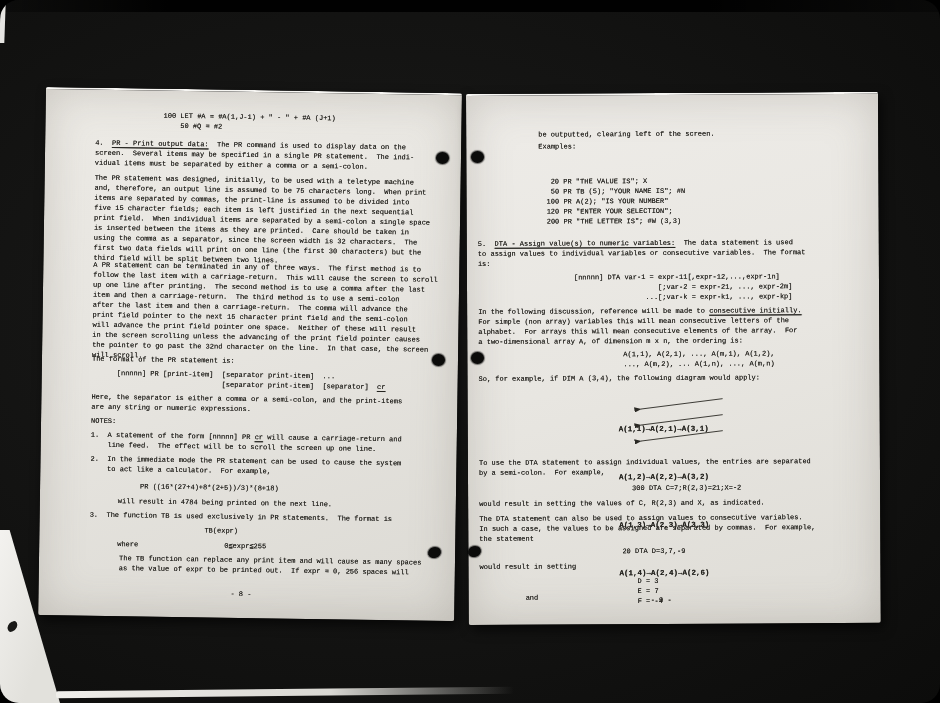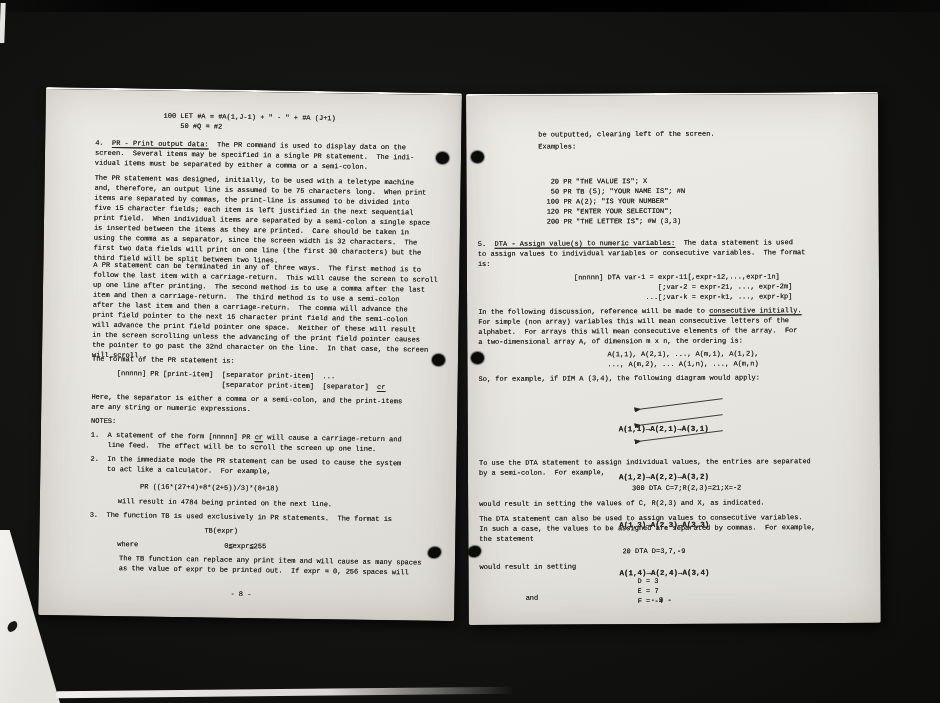--- a/index.html
+++ b/index.html
@@ -1,19 +1,20 @@
 <!DOCTYPE html>
 <html><head>
 <meta charset="utf-8">
 <style>
   html,body{margin:0;padding:0;background:#000;}
   #canvas{
     position:relative;width:940px;height:703px;overflow:hidden;
     background:radial-gradient(ellipse at 40% 45%, #1b1b1a 0%, #131312 55%, #0c0c0b 100%);
     font-family:"Liberation Mono","DejaVu Sans Mono",monospace;
+    border-radius:19px;
   }
   .topband{position:absolute;left:0;top:0;width:100%;height:12px;
     background:linear-gradient(to right, rgba(0,0,0,.25), rgba(0,0,0,.95) 18%, rgba(0,0,0,.95) 75%, rgba(0,0,0,.35));}
   .page{
     position:absolute;color:#262521;
     box-shadow:inset 0 0 45px rgba(110,105,95,.28), 3px 5px 12px rgba(0,0,0,.65);
     border-top:2px solid #f7f6f3;border-radius:2px;
   }
   #left-page{
     left:46px;top:87px;width:416px;height:526px;
@@ -132,30 +133,30 @@
 
     <pre class="blk" style="top:177px;left:107px">[nnnnn] DTA var-1 = expr-11[,expr-12,...,expr-1n]
                     [;var-2 = expr-21, ..., expr-2m]
                  ...[;var-k = expr-k1, ..., expr-kp]</pre>
 
     <pre class="blk" style="top:211px;left:11px"><span>In the following discussion, reference will be made to </span><span class="u">consecutive initially.</span><span>
 For simple (non array) variables this will mean consecutive letters of the
 alphabet.  For arrays this will mean consecutive elements of the array.  For
 a two-dimensional array A, of dimension m x n, the ordering is:</span></pre>
 
-    <pre class="blk" style="top:254px;left:140px">A(1,1), A(2,1), ..., A(m,1), A(1,2),
+    <pre class="blk" style="top:254px;left:156px">A(1,1), A(2,1), ..., A(m,1), A(1,2),
 ..., A(m,2), ... A(1,n), ..., A(m,n)</pre>
 
     <pre class="blk" style="top:278px;left:11px">So, for example, if DIM A (3,4), the following diagram would apply:</pre>
 
     <div class="blk" id="diagram" style="top:294px;left:151px">
       <div class="diag-row">A(1,1)→A(2,1)→A(3,1)</div>
       <div class="diag-row">A(1,2)→A(2,2)→A(3,2)</div>
       <div class="diag-row">A(1,3)→A(2,3)→A(3,3)</div>
-      <div class="diag-row">A(1,4)→A(2,4)→A(3,4)</div>
+      <div class="diag-row">A(1,4)→A(2,4)→A(2,6)</div>
     </div>
     <svg id="return-arrows" style="left:149px;top:292px" width="130" height="70" viewBox="0 0 130 70">
       <defs>
         <marker id="ah" markerWidth="8" markerHeight="6" refX="1" refY="3" orient="auto">
           <polygon points="8 0, 0 3, 8 6" fill="#2a2924"></polygon>
         </marker>
       </defs>
       <line x1="106" y1="12" x2="24" y2="22" stroke="#2a2924" stroke-width="0.9" marker-end="url(#ah)"></line>
       <line x1="106" y1="28" x2="24" y2="38" stroke="#2a2924" stroke-width="0.9" marker-end="url(#ah)"></line>
       <line x1="106" y1="44" x2="24" y2="54" stroke="#2a2924" stroke-width="0.9" marker-end="url(#ah)"></line>

